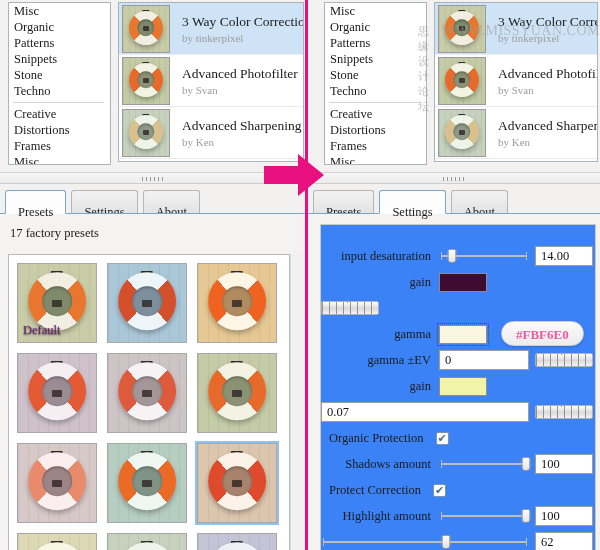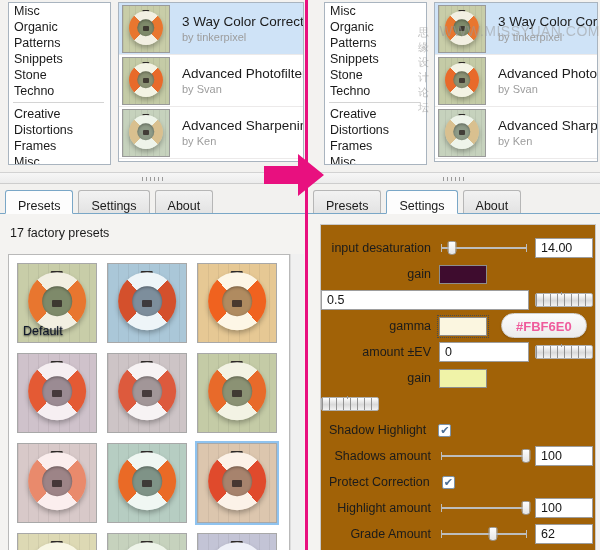--- a/index.html
+++ b/index.html
@@ -5,21 +5,21 @@
   * { box-sizing: border-box; }
   html, body {
     margin: 0; padding: 0;
     width: 600px; height: 550px;
     overflow: hidden;
     font-family: "Liberation Sans", sans-serif;
     font-size: 12px;
     color: #111;
     background: #f0f0f0;
   }
-  #root { position: relative; width: 600px; height: 404px; }
+  #root { position: relative; width: 600px; height: 404px; font-family: Liberation Serif, serif; }
 
   
   .half { position: absolute; top: 0; height: 550px; overflow: hidden; background: #f2f1ef; }
   .half.left  { left: 0;   width: 306px; }
   .half.right { left: 308px; width: 292px; }
 
   
   .browser { position: absolute; left: 0; top: 0; height: 170px; background: #f3f2f0; }
   .half.left  .browser { width: 306px; }
   .half.right .browser { width: 292px; }
@@ -64,21 +64,21 @@
     background-image: repeating-linear-gradient(90deg,#9a9a9a 0 1px,transparent 1px 4px);
   }
 
   
   .tabbar { position: absolute; top: 190px; left: 0; height: 24px; }
   .half.left .tabbar { width: 306px; }
   .half.right .tabbar { width: 292px; }
   .tabbar .underline { position: absolute; bottom: 0; left: 0; right: 0; height: 1px; background: #7aa7c7; }
   .tab {
     position: relative; float: left; margin-left: 5px;
-    height: 23px; line-height: 22px; padding: 4px 12px;
+    height: 23px; line-height: 22px; padding: 10px 12px;
     font-size: 12.5px; color: #1b1b1b;
     background: linear-gradient(#f2f2f2,#e3e3e3);
     border: 1px solid #b6b6b6; border-bottom: none;
     border-radius: 3px 3px 0 0;
   }
   .tab.active {
     background: #fdfdfd; border-color: #7aa7c7; border-bottom: 1px solid #fdfdfd;
     z-index: 2; height: 24px;
   }
 
@@ -89,30 +89,30 @@
     position: absolute; top: 40px; left: 8px; width: 282px; bottom: 0;
     background: #fff; border: 1px solid #b9b9b9; border-bottom: none;
     padding: 6px 0 0 6px;
     overflow: hidden;
   }
   .pcell { position: relative; float: left; width: 84px; height: 84px; margin: 0 6px 6px 0; padding: 2px; }
   .pcell.sel { border: 2px solid #8fc3ef; padding: 0; background: #eaf4fd; }
   .pthumb { width: 100%; height: 100%; border: 1px solid #a8a8a8; position: relative; overflow: hidden; }
   .plabel {
     position: absolute; left: 5px; bottom: 4px;
-    font-size: 12.5px; color: #0f172a; text-shadow: 0 1px 2px rgba(0,0,0,.75);
+    font-size: 12.5px; color: #701a75; text-shadow: 0 1px 2px rgba(0,0,0,.75);
   }
   .pscroll { position: absolute; top: 40px; right: 2px; width: 14px; bottom: 0; background: #f0f0f0; border-left: 1px solid #dcdcdc; }
 
   
   .settings-pane { position: absolute; top: 214px; left: 0; width: 292px; bottom: 0; background: #f4f3f1; }
   .settings-box {
     position: absolute; top: 10px; left: 12px; right: 4px; bottom: 0;
-    background: #a16207; border: 1px solid #c9c9c9; border-bottom: none;
-    padding-top: 12px;
+    background: #3b82f6; border: 1px solid #c9c9c9; border-bottom: none;
+    padding-top: 20px;
   }
   .row { display: flex; align-items: center; height: 22px; margin-bottom: 4px; padding-right: 2px; }
   .row .lbl { width: 118px; text-align: right; padding-right: 8px; font-size: 12.5px; color: #1b1b1b; white-space: nowrap; }
   .row .lbl.left { text-align: left; padding-left: 8px; width: auto; }
 
   .slider { position: relative; height: 14px; flex: 1 1 auto; margin-right: 6px; }
   .slider .track { position: absolute; top: 6px; left: 2px; right: 2px; height: 2px; background: #bdbdbd; }
   .slider .track:before, .slider .track:after {
     content: ""; position: absolute; top: -3px; width: 1px; height: 8px; background: #bdbdbd;
   }
@@ -505,51 +505,51 @@
           <div class="numbox">14.00</div>
         </div>
 
         <div class="row">
           <div class="lbl">gain</div>
           <div class="swatch" id="sw-lift" style="background: rgb(62, 12, 46);"></div>
           <div style="flex:1 1 auto"></div>
         </div>
 
         <div class="row">
-          <div class="textbox">0.5</div>
           <div class="dial"></div>
         </div>
 
         <div class="row" style="position:relative">
           <div class="lbl">gamma</div>
           <div class="swatch focus" id="sw-gamma" style="background: rgb(251, 246, 224);"></div>
           <div id="tooltip-gamma" style="position:absolute;left:180px;top:-2px;height:25px;line-height:25px;padding:0 14px;
                       background:linear-gradient(#fbfbfb,#ececec);border:1px solid #cfcfcf;border-radius:13px;
                       color:#ef5b9c;font-size:13px;font-weight:bold;box-shadow:0 1px 2px rgba(0,0,0,.18);white-space:nowrap;">#FBF6E0</div>
           <div style="flex:1 1 auto"></div>
         </div>
 
         <div class="row">
-          <div class="lbl">amount ±EV</div>
+          <div class="lbl">gamma ±EV</div>
           <div class="textbox">0</div>
           <div class="dial"></div>
         </div>
 
         <div class="row">
           <div class="lbl">gain</div>
           <div class="swatch" id="sw-gain" style="background: rgb(240, 243, 168);"></div>
           <div style="flex:1 1 auto"></div>
         </div>
 
         <div class="row">
+          <div class="textbox">0.07</div>
           <div class="dial"></div>
         </div>
 
         <div class="row" style="margin-top:4px">
-          <div class="lbl left">Shadow Highlight</div>
+          <div class="lbl left">Organic Protection</div>
           <div class="chk"></div>
           <div style="flex:1 1 auto"></div>
         </div>
 
         <div class="row">
           <div class="lbl">Shadows amount</div>
           <div class="slider">
             <div class="track"></div>
             <div class="knob" style="left:97%"></div>
           </div>
@@ -565,21 +565,20 @@
         <div class="row">
           <div class="lbl">Highlight amount</div>
           <div class="slider">
             <div class="track"></div>
             <div class="knob" style="left:97%"></div>
           </div>
           <div class="numbox">100</div>
         </div>
 
         <div class="row">
-          <div class="lbl">Grade Amount</div>
           <div class="slider">
             <div class="track"></div>
             <div class="knob" style="left:60%"></div>
           </div>
           <div class="numbox">62</div>
         </div>
 
       </div>
     </div>
   </div>

